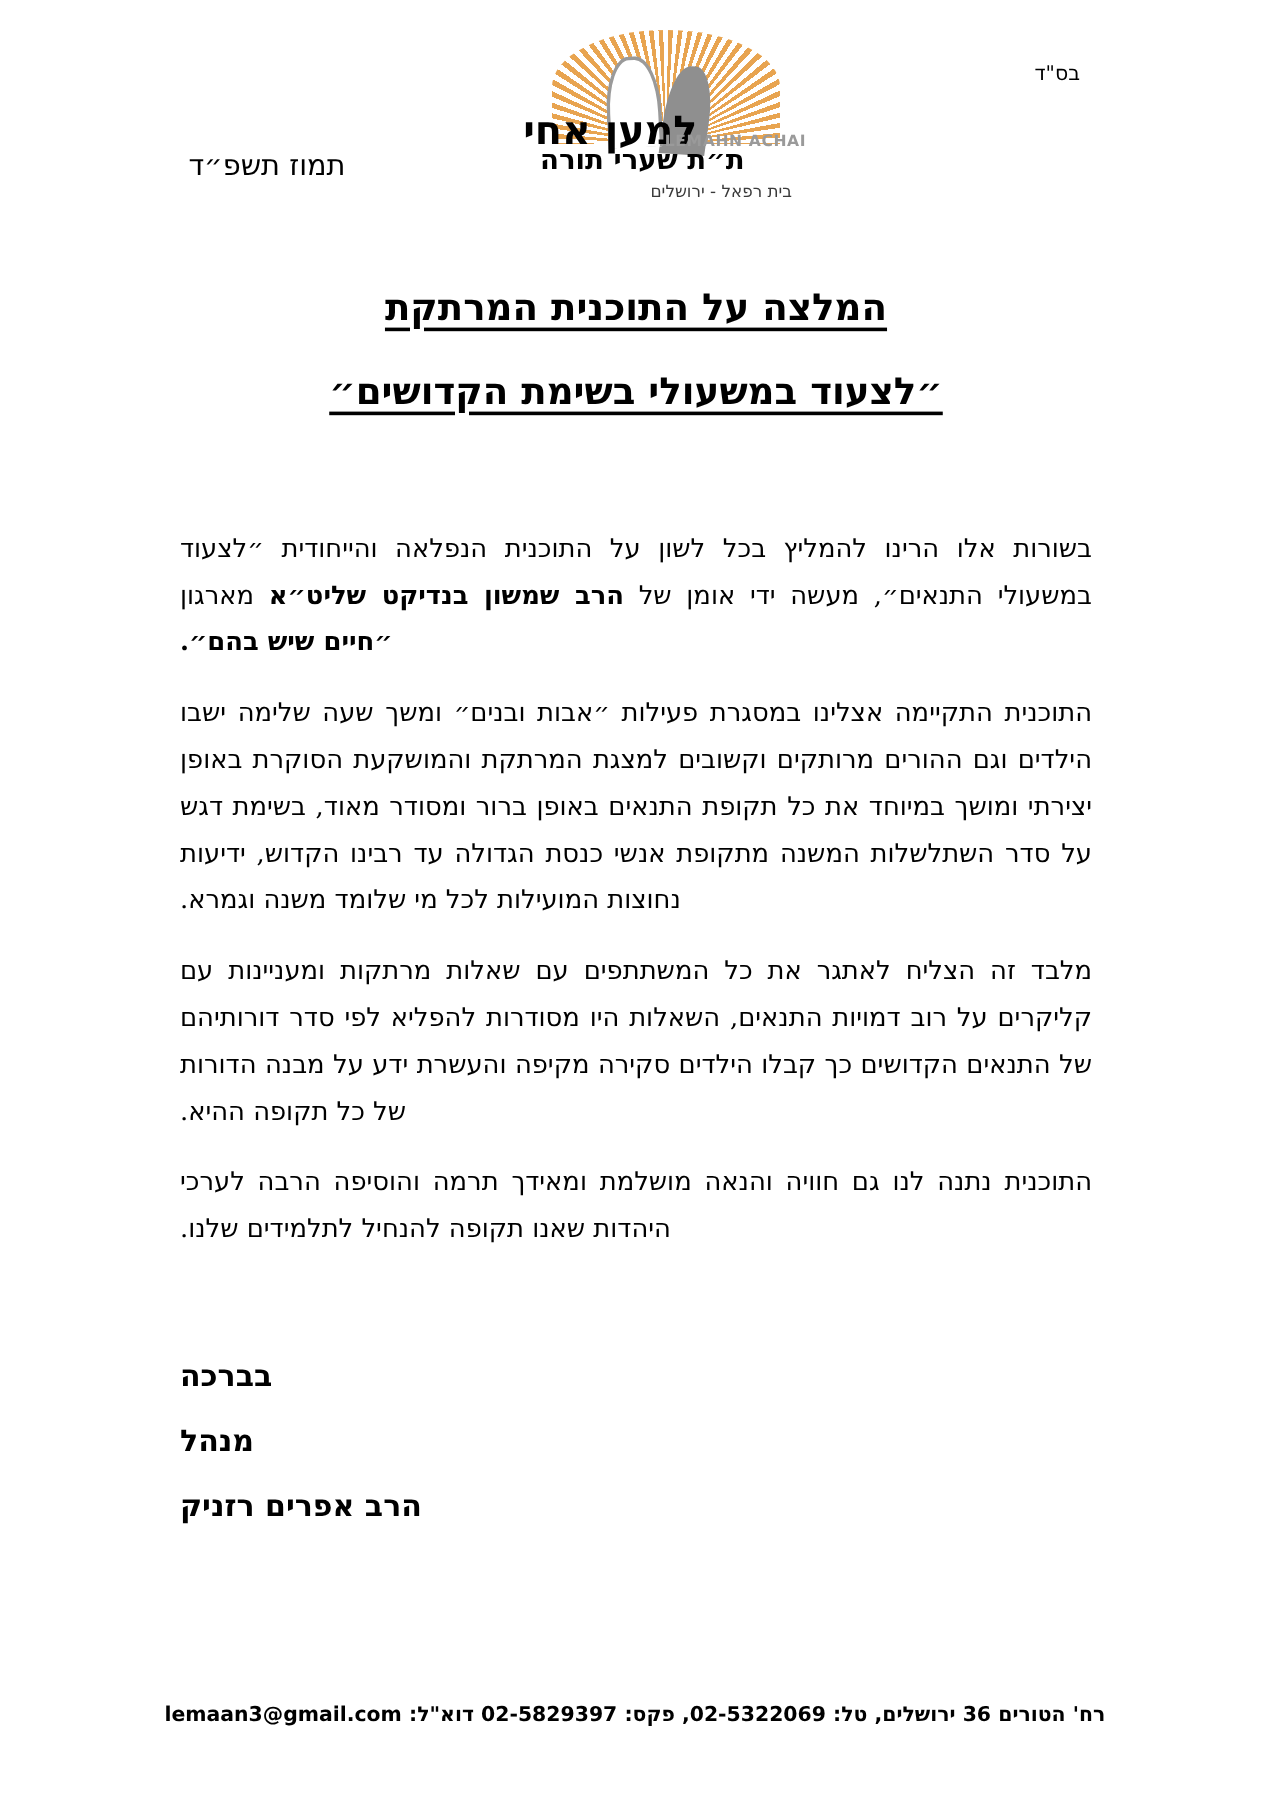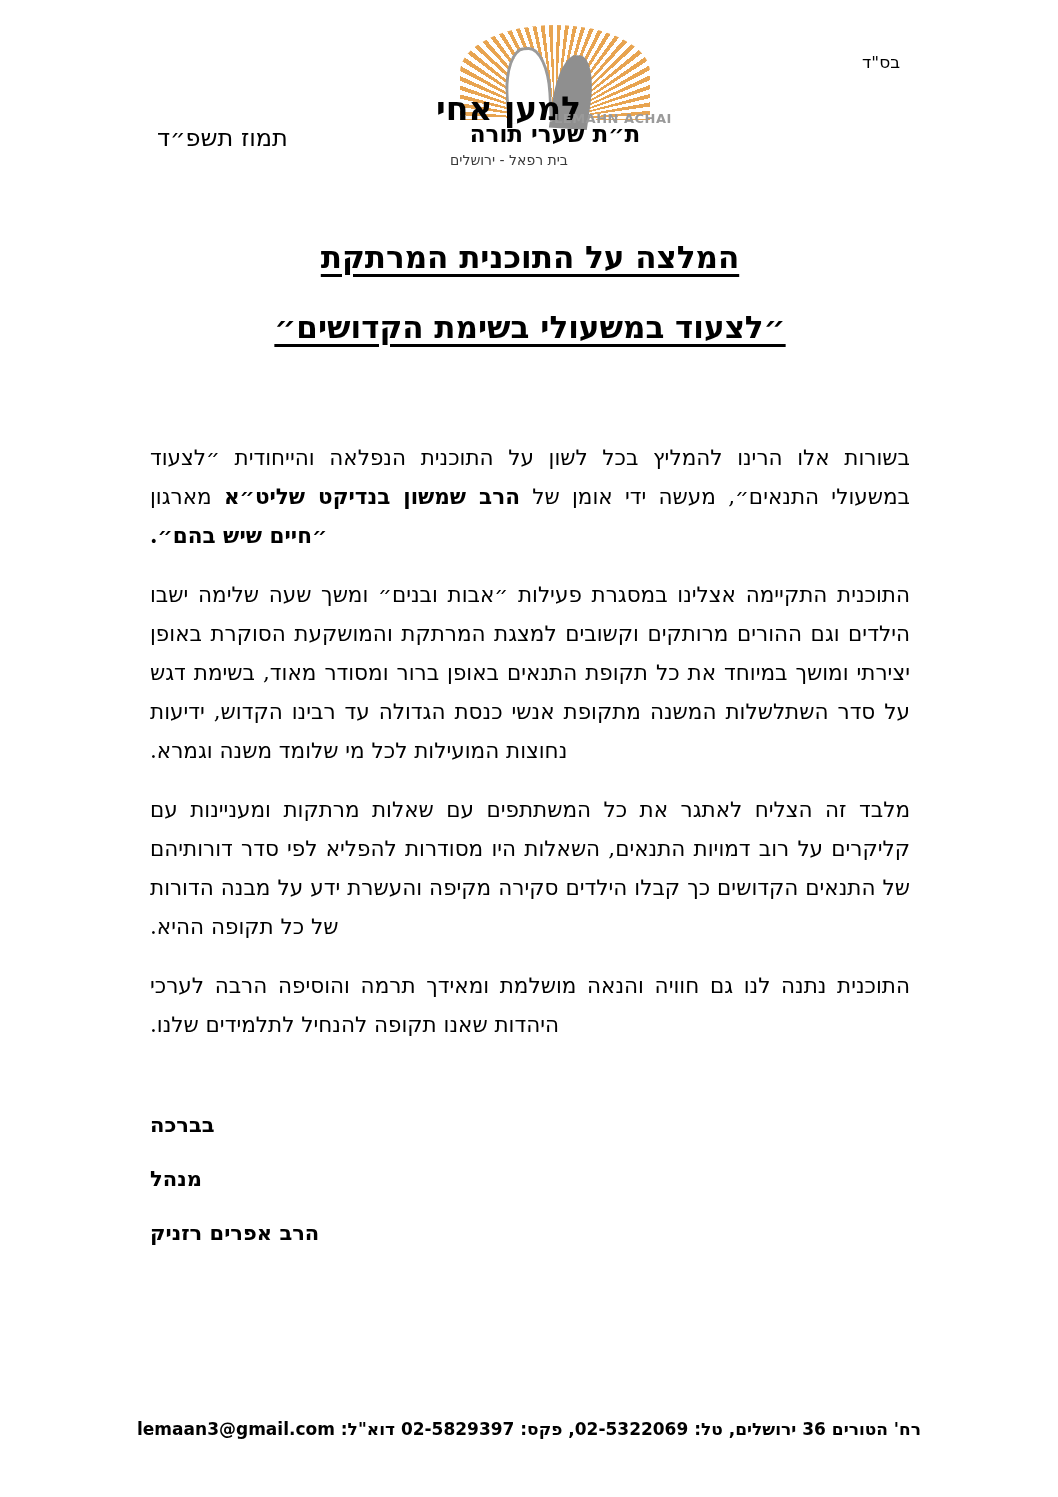--- a/index.html
+++ b/index.html
@@ -48,26 +48,26 @@
     font-family:"DejaVu Sans",sans-serif; font-weight:bold;
     font-size:33px; direction:rtl; white-space:nowrap;
   }
   .logo-en {
     position:absolute; left:104px; top:86px; z-index:3;
     font-family:"DejaVu Sans",sans-serif; font-weight:bold;
     font-size:13px; color:#9A9A9A; letter-spacing:.5px; white-space:nowrap;
   }
   .logo-school {
     position:absolute; left:0; top:96px; width:100%; z-index:3;
-    text-align:center; font-family:"DejaVu Sans",sans-serif;
+    text-align:left; font-family:"DejaVu Sans",sans-serif;
     font-weight:bold; font-size:23px; direction:rtl; white-space:nowrap;
   }
   .logo-loc {
     position:absolute; left:0; top:127px; width:100%;
-    text-align:left; font-family:"DejaVu Sans",sans-serif;
+    text-align:right; font-family:"DejaVu Sans",sans-serif;
     font-size:14px; color:#3A3A3A; direction:rtl; white-space:nowrap;
   }
 
   
   .content {
     margin:0 148px 0 150px;
     direction:rtl;
     text-align:justify;
     text-align-last:left;      
     font-size:21.5px; line-height:39px;
@@ -79,21 +79,21 @@
   }
   .letter-title .u {
     text-decoration:underline;
     text-decoration-thickness:2.5px;
     text-underline-offset:6px;
   }
   .paragraphs { margin-top:76px; }
   .para { margin-bottom:20px; }
   .para b, .para strong { font-weight:bold; }
 
-  .signature { margin-top:67px; font-weight:bold; font-size:21px; }
+  .signature { margin-top:89px; font-weight:bold; font-size:25px; }
   .signature p { margin-bottom:26px; line-height:28px; }
 
   
   .footer {
     position:absolute; left:0; right:0; bottom:58px;
     text-align:center; text-align-last:center; direction:rtl;
     font-family:"DejaVu Sans",sans-serif; font-weight:bold; font-size:17px;
     white-space:nowrap;
   }
 </style>

